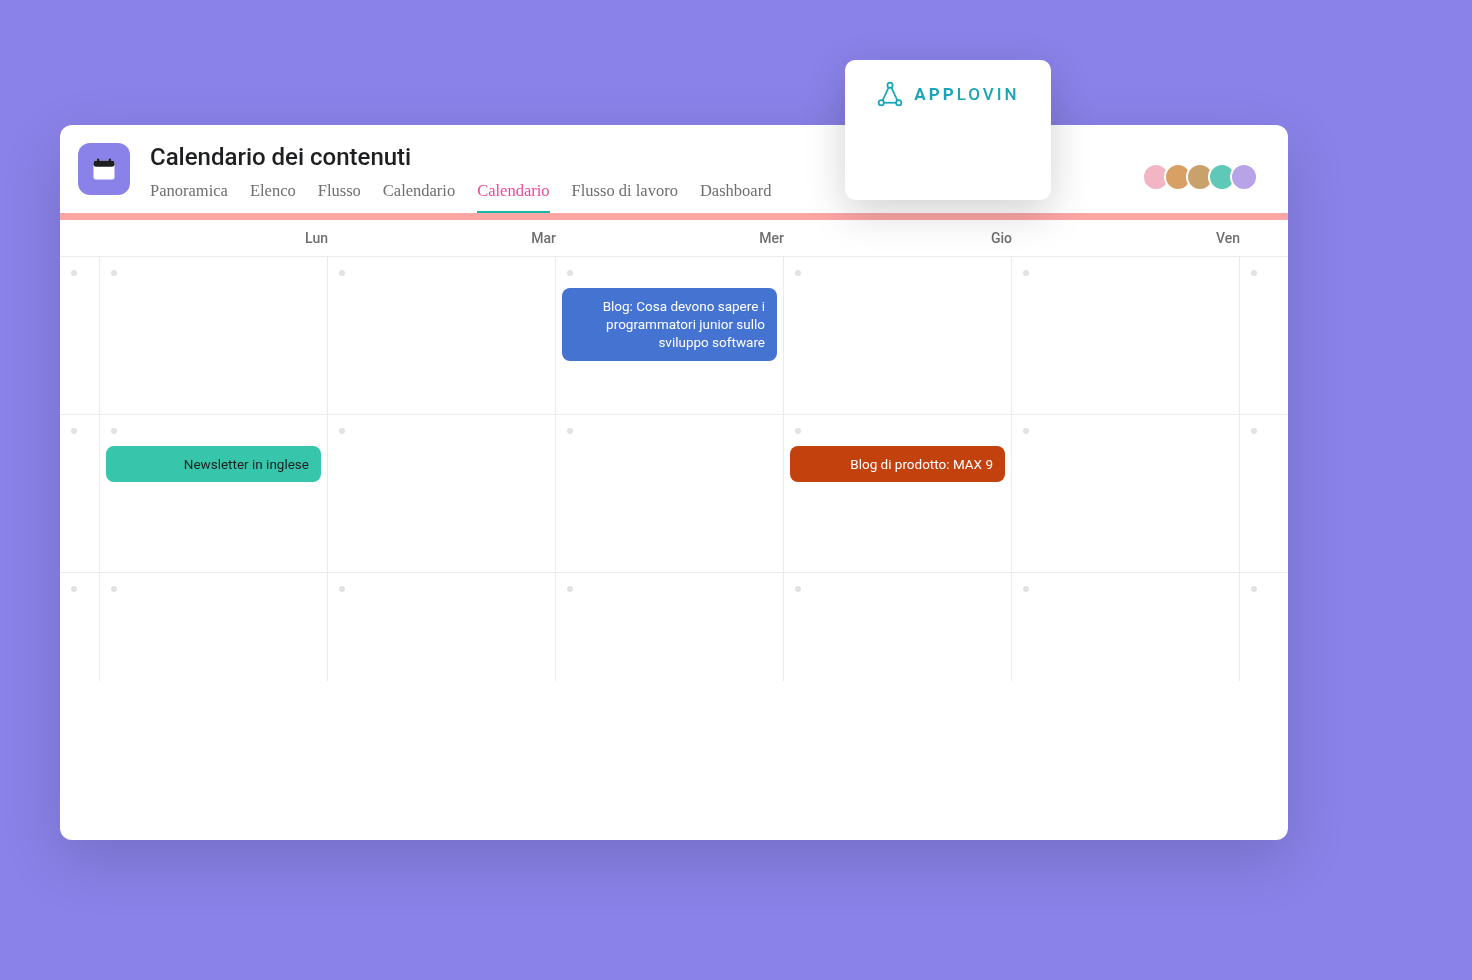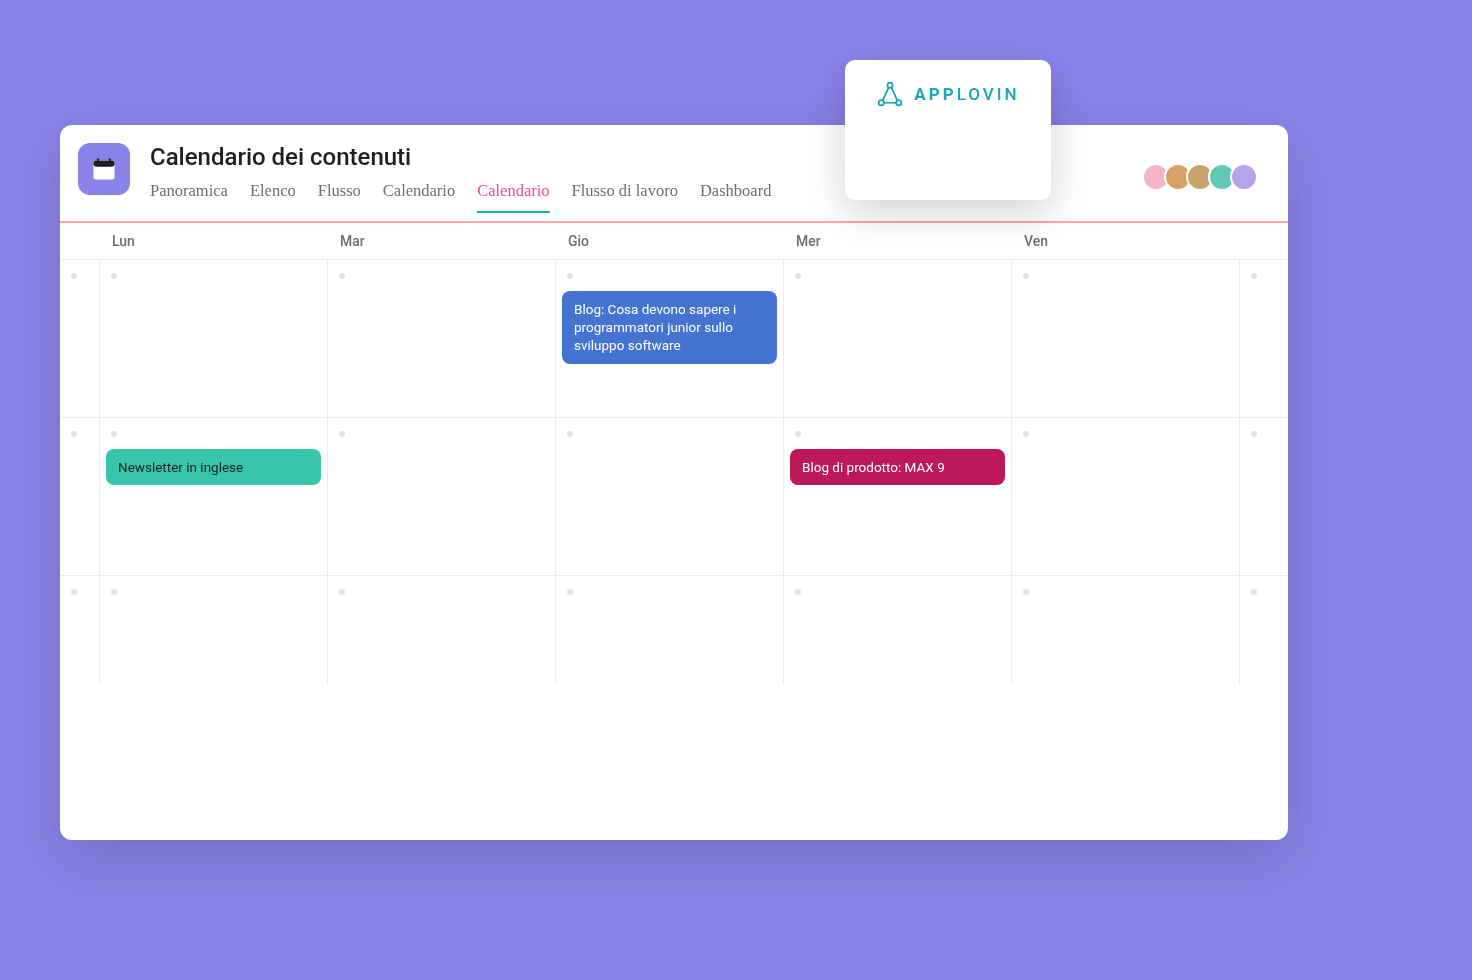--- a/index.html
+++ b/index.html
@@ -72,22 +72,23 @@
   }
   .avatar {
     width: 28px;
     height: 28px;
     border-radius: 50%;
     border: 2px solid #fff;
     margin-left: -6px;
     display: inline-block;
   }
   .calendar {
-    border-top: 2px solid #fca5a5;
-    margin-top: 8px;
+    border-top: 7px solid #fca5a5;
+    margin-top: 0;
+    text-align: right;
   }
   .day-headers {
     display: grid;
     grid-template-columns: 40px 228px 228px 228px 228px 228px 40px;
     height: 36px;
   }
   .day-header {
     font-size: 14px;
     font-weight: 500;
     color: #6d6e6f;
@@ -119,21 +120,21 @@
     margin-top: 12px;
     border-radius: 8px;
     padding: 9px 12px;
     font-size: 13.5px;
     line-height: 1.35;
     color: #fff;
     cursor: pointer;
   }
   .task-blue { background: #4573d2; }
   .task-teal { background: #37c5ab; color: #1e1f21; }
-  .task-purple { background: #be185d; }
+  .task-purple { background: #c2410c; }
   .logo-card {
     position: absolute;
     left: 845px;
     top: 60px;
     width: 206px;
     height: 140px;
     background: #fff;
     border-radius: 10px;
     box-shadow: 0 12px 40px rgba(0,0,0,0.18);
     display: flex;
@@ -187,22 +188,22 @@
       <span class="avatar" style="background:#5fc9b8"></span>
       <span class="avatar" style="background:#b6a3e8"></span>
     </div>
   </div>
 
   <div class="calendar">
     <div class="day-headers">
       <div class="day-header"></div>
       <div class="day-header">Lun</div>
       <div class="day-header">Mar</div>
+      <div class="day-header">Mer</div>
       <div class="day-header">Gio</div>
-      <div class="day-header">Mer</div>
       <div class="day-header">Ven</div>
       <div class="day-header"></div>
     </div>
 
 
     <div class="week w2">
       <div class="cell">
           <div class="dot"></div>
         </div>
       <div class="cell">

